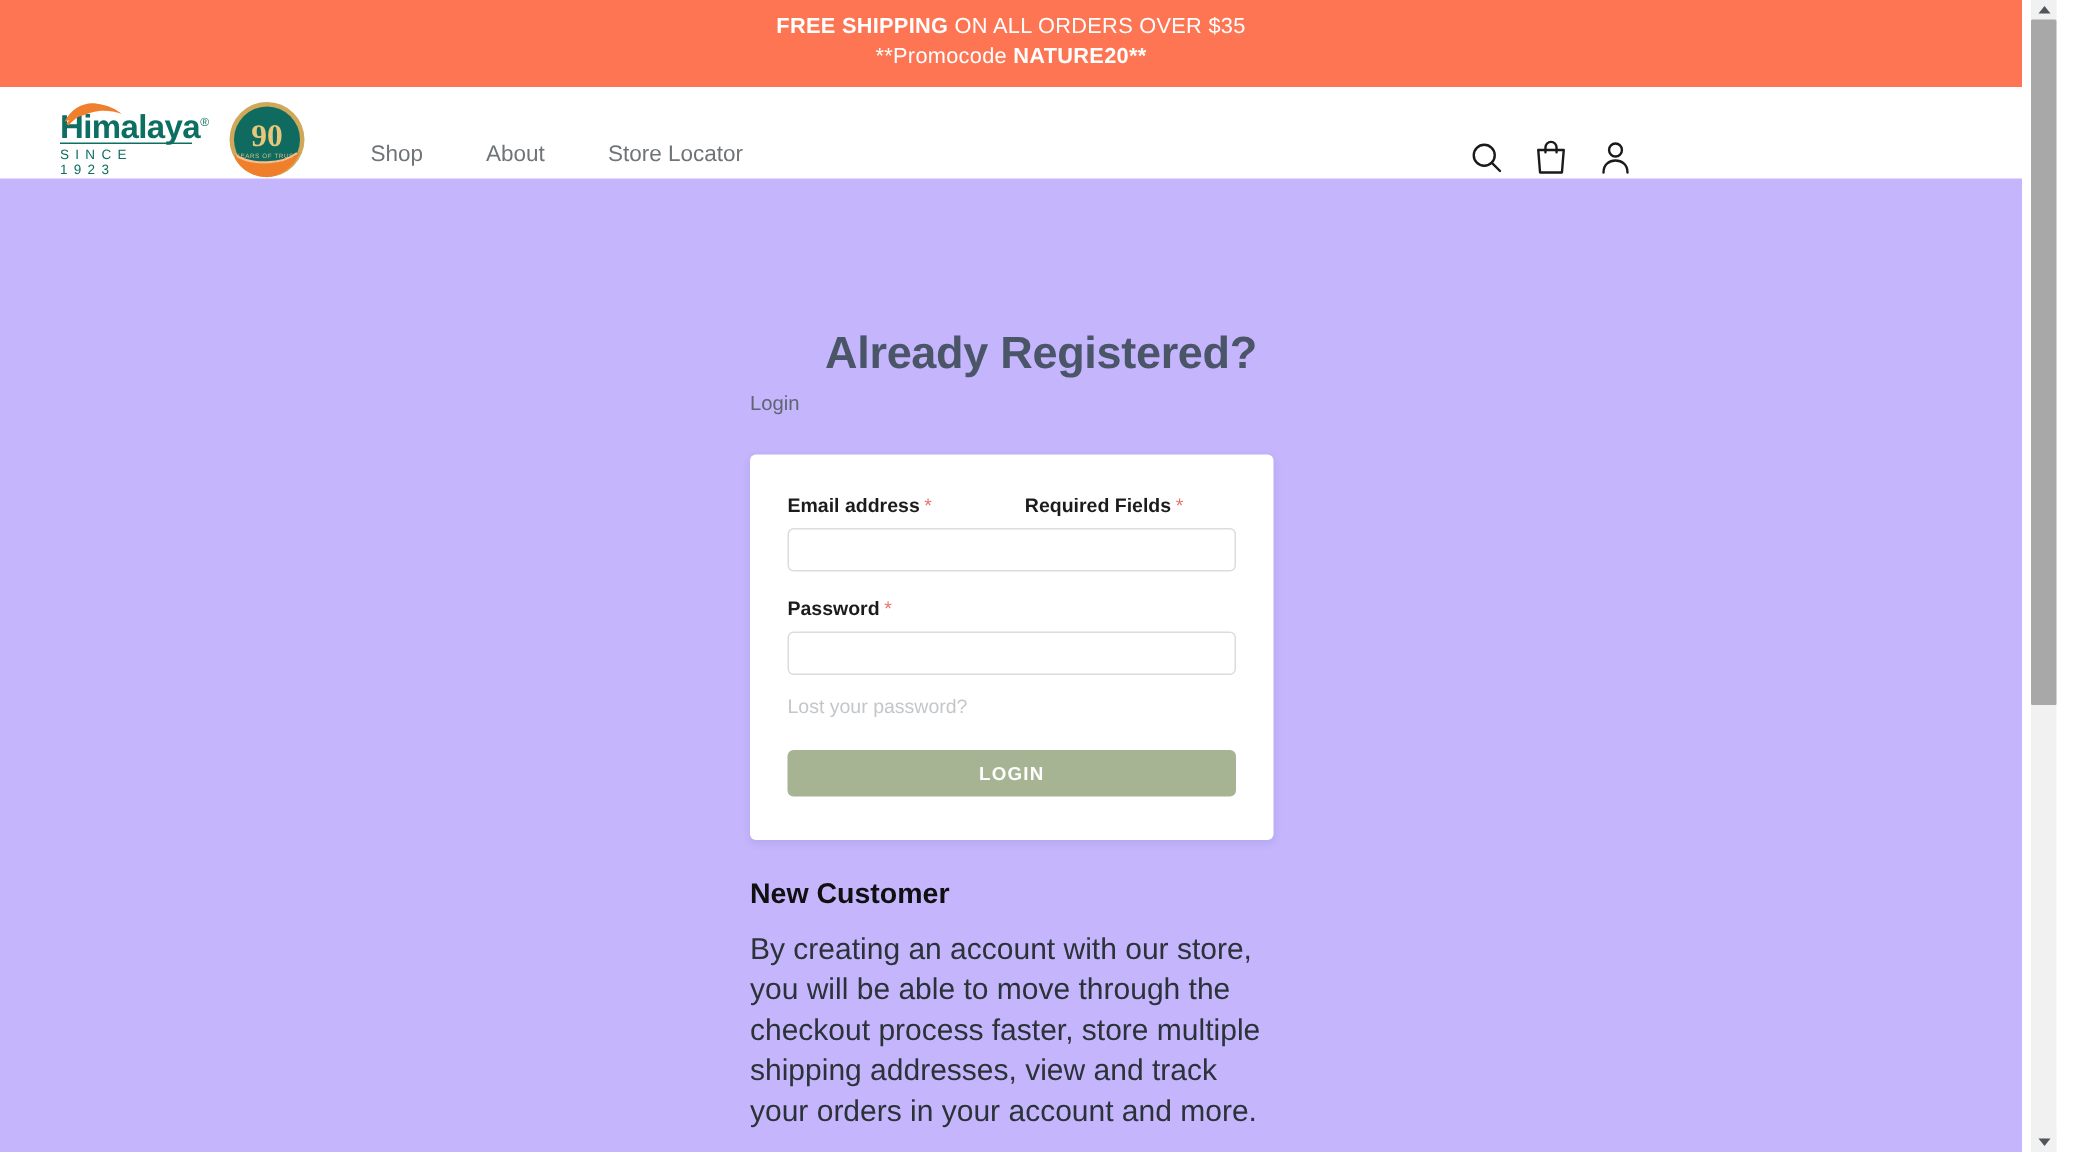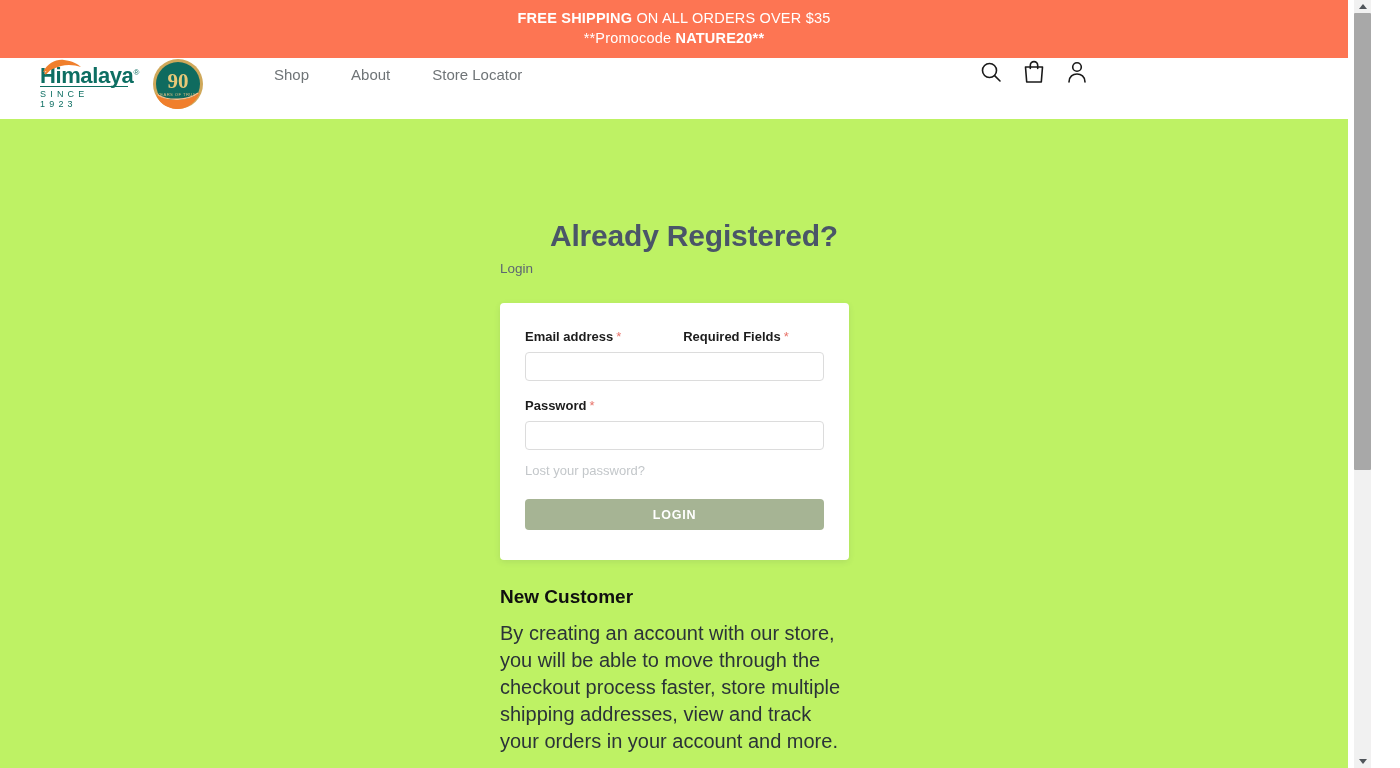--- a/index.html
+++ b/index.html
@@ -19,21 +19,21 @@
     overflow: hidden;
   }
 
   
   #page {
     position: absolute;
     left: 0;
     top: 0;
     width: 1348px;
     height: 768px;
-    background: #bef264;
+    background: #c4b5fd;
     overflow: hidden;
   }
 
   
   .promo-banner {
     height: 58px;
     background: #fd7553;
     color: #ffffff;
     display: flex;
     flex-direction: column;
@@ -46,23 +46,22 @@
     letter-spacing: .2px;
     white-space: nowrap;
   }
   .promo-strong { font-weight: bold; }
 
   
   .site-header {
     height: 61px;
     background: #ffffff;
     display: flex;
-    align-items: flex-start;
-    position: relative;
-    gap: 27px;
+    align-items: flex-end;
+    position: relative;
   }
 
   .logo-block {
     display: flex;
     align-items: center;
     margin-left: 40px;
   }
 
   .wordmark {
     display: flex;

